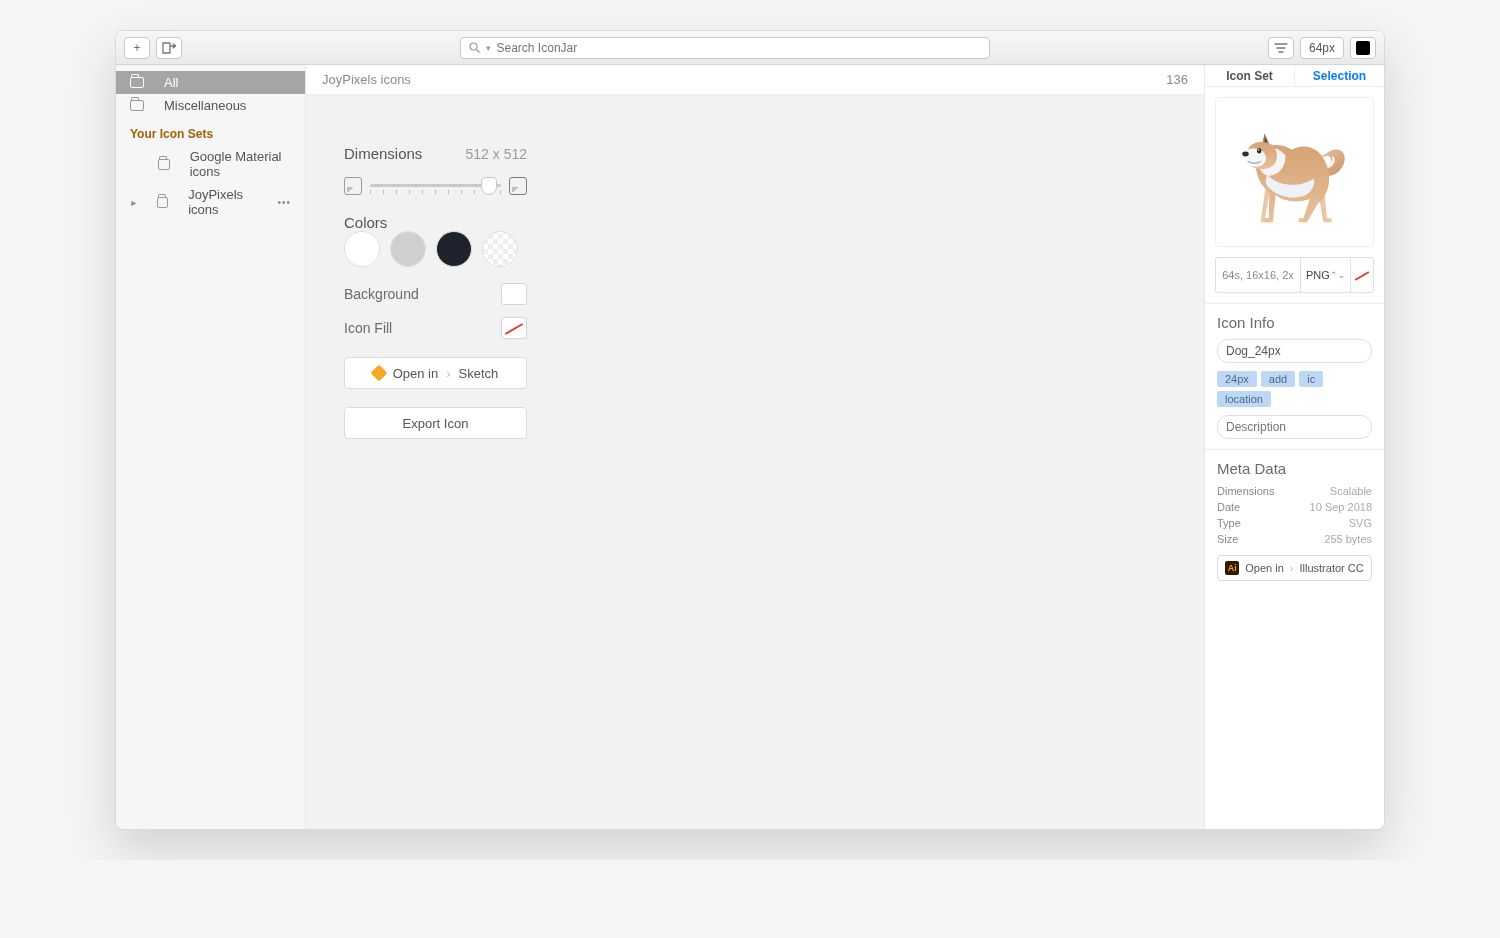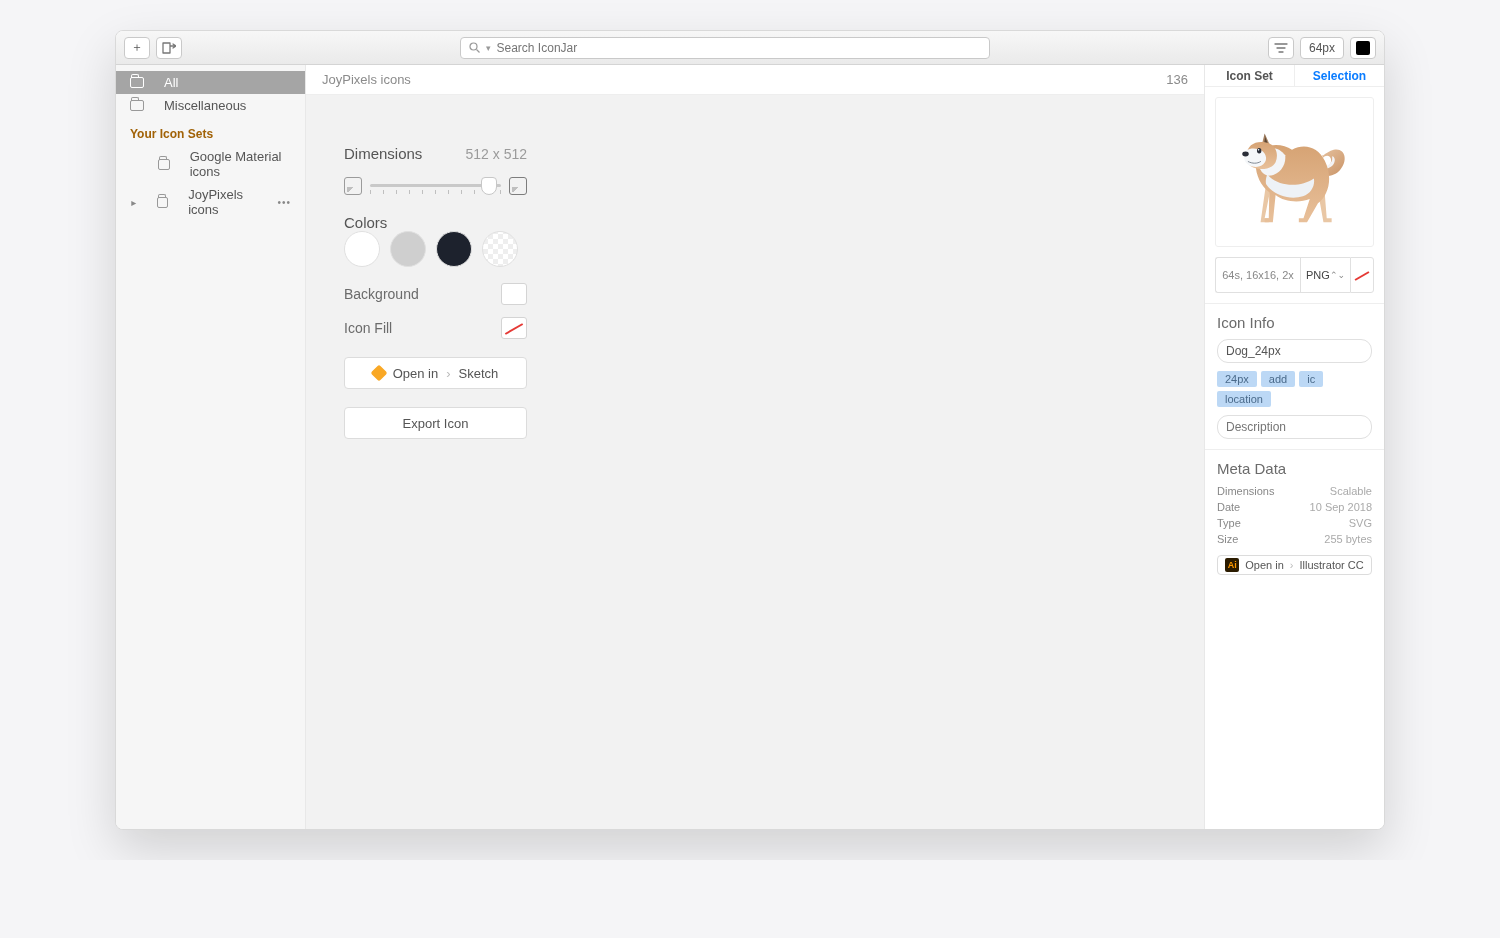--- a/index.html
+++ b/index.html
@@ -288,21 +288,21 @@
             <span class="v">10 Sep 2018</span>
           </div>
         <div class="meta-row">
             <span>Type</span>
             <span class="v">SVG</span>
           </div>
         <div class="meta-row">
             <span>Size</span>
             <span class="v">255 bytes</span>
           </div>
-        <div class="pill-btn" style="height:20px;margin-top:10px;font-size:11px;gap:6px;">
+        <div class="pill-btn" style="height:26px;margin-top:10px;font-size:11px;gap:6px;">
           <span class="ai-badge">Ai</span>
           <span>Open in</span>
           <span class="chev">›</span>
           <span>Illustrator CC</span>
         </div>
       </div>
     </div>
   </div>
 </div>
 

